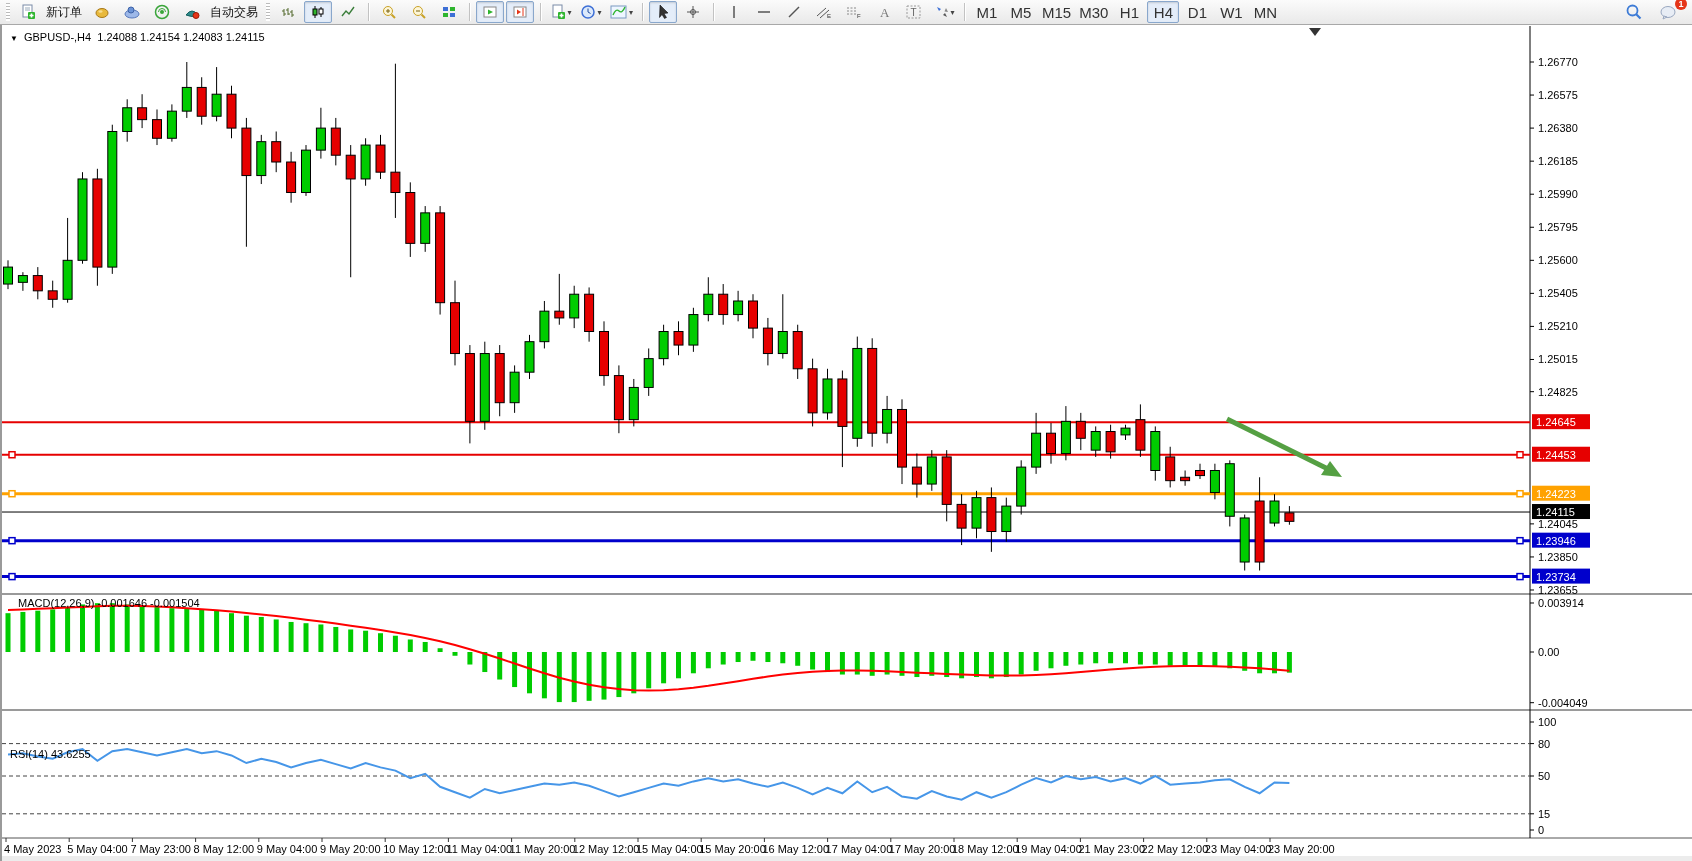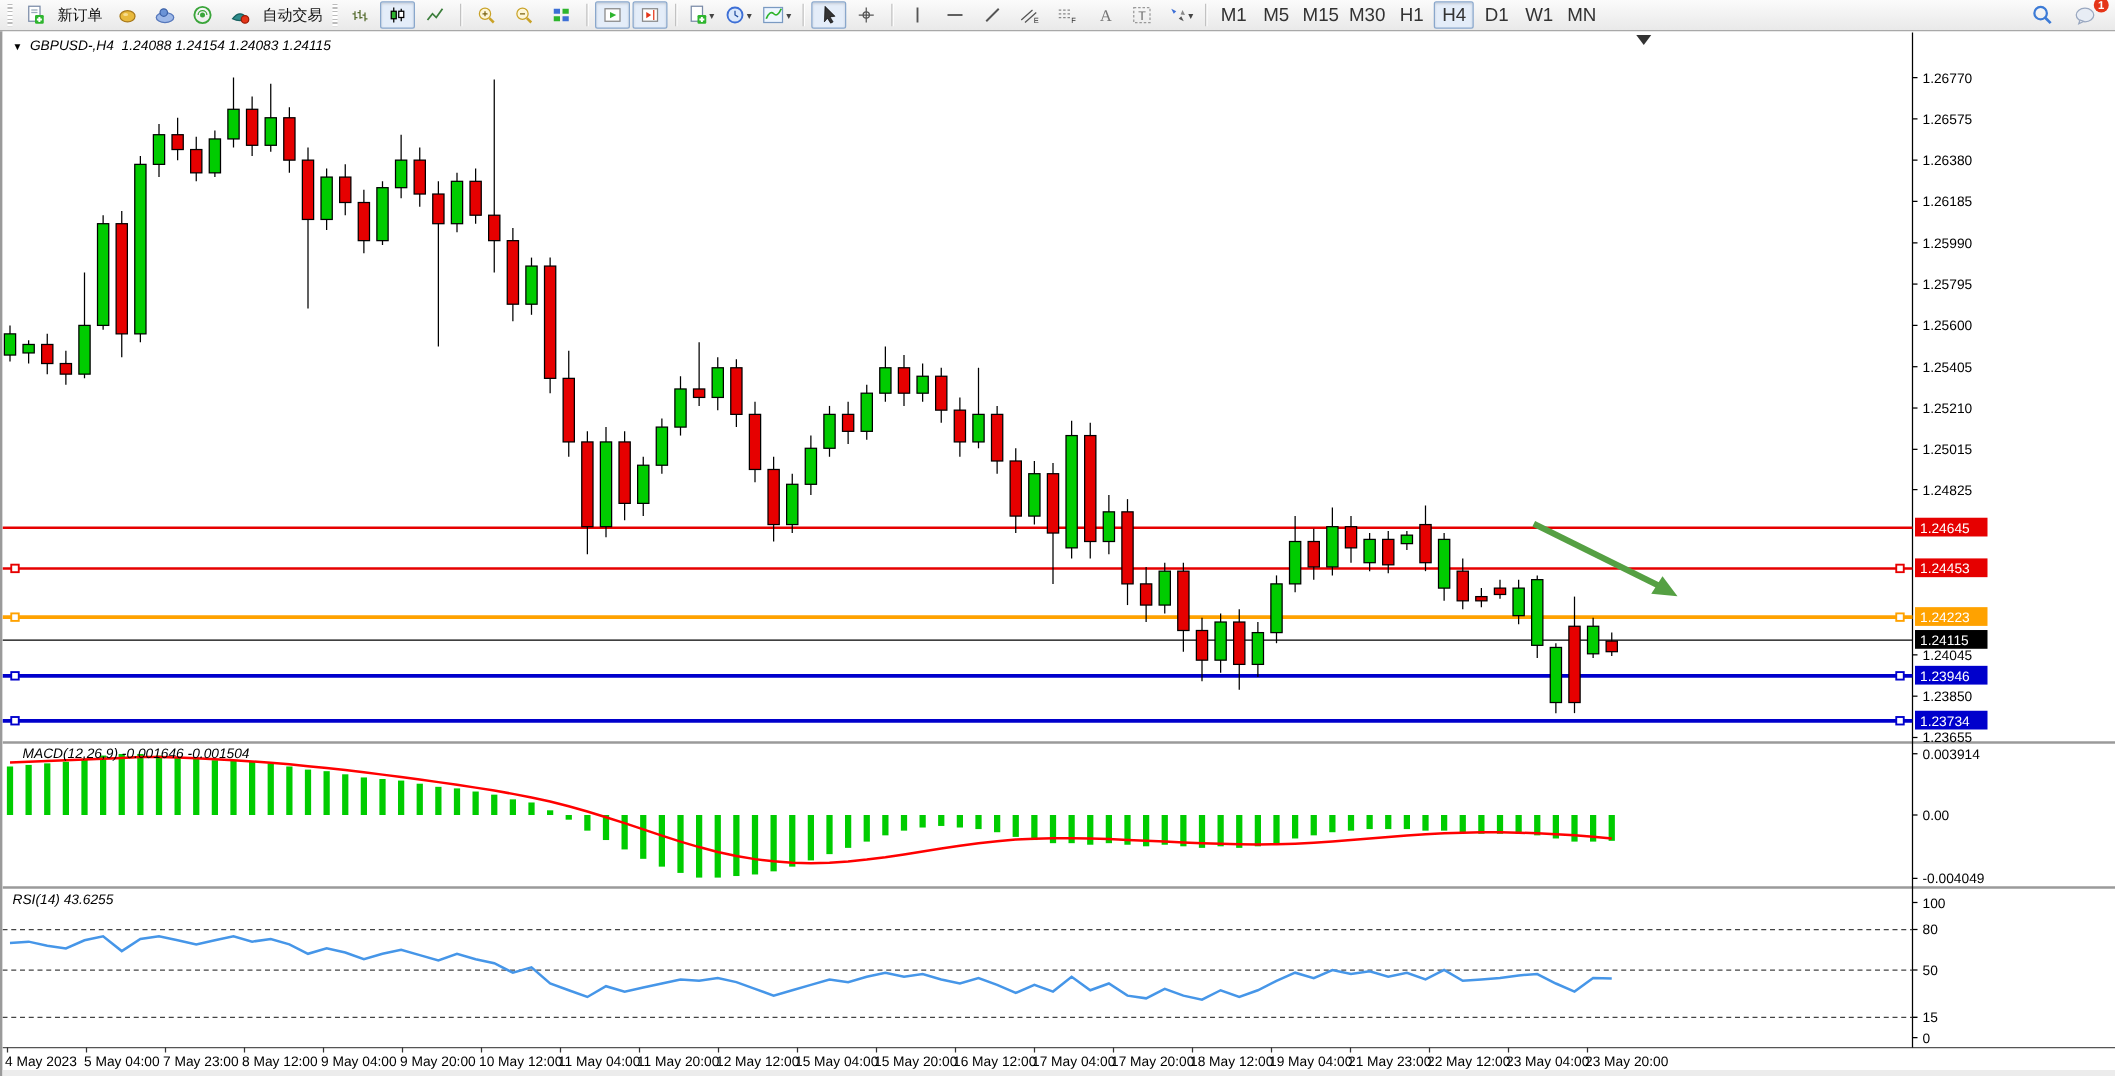--- a/index.html
+++ b/index.html
@@ -16,25 +16,25 @@
   .grip{width:4px;height:18px;margin:0 2px;background:repeating-linear-gradient(#bbb 0 1px,#fff 1px 3px);}
   .caret{font-size:8px;color:#444;margin-left:1px;}
   .tf{min-width:26px;justify-content:center;font-size:15px;color:#333;}
   .right-icons{margin-left:auto;display:flex;align-items:center;gap:6px;padding-right:6px;}
   .badge{position:absolute;top:-4px;right:-6px;background:#e53518;color:#fff;border-radius:8px;
     font-size:9px;min-width:12px;height:12px;line-height:12px;text-align:center;font-weight:bold;}
   
   #chartwrap{position:absolute;left:0;top:25px;width:1692px;height:836px;background:#fff;
     border-left:2px solid #9a9a9a;box-sizing:border-box;}
   #cv{position:absolute;left:0;top:0;z-index:1;}
-  .paneLabel{position:absolute;z-index:5;font-size:11px;color:#000;white-space:nowrap;font-style:italic;}
+  .paneLabel{position:absolute;z-index:5;font-size:11px;color:#000;white-space:nowrap;}
   #titlebar{left:8px;top:6px;}
   #titlebar .tri{font-size:8px;margin-right:6px;}
   #macdlabel{left:16px;top:572px;}
-  #rsilabel{left:8px;top:689px;}
+  #rsilabel{left:8px;top:723px;}
 </style>
 </head>
 <body>
 
 <div id="toolbar">
   <div class="grip"></div>
   <div class="tbtn">
     <svg width="16" height="16">
         <rect x="3" y="1" width="9" height="12" fill="#fff" stroke="#7a8ba8"></rect>
         <line x1="5" y1="4" x2="10" y2="4" stroke="#9ab"></line>

